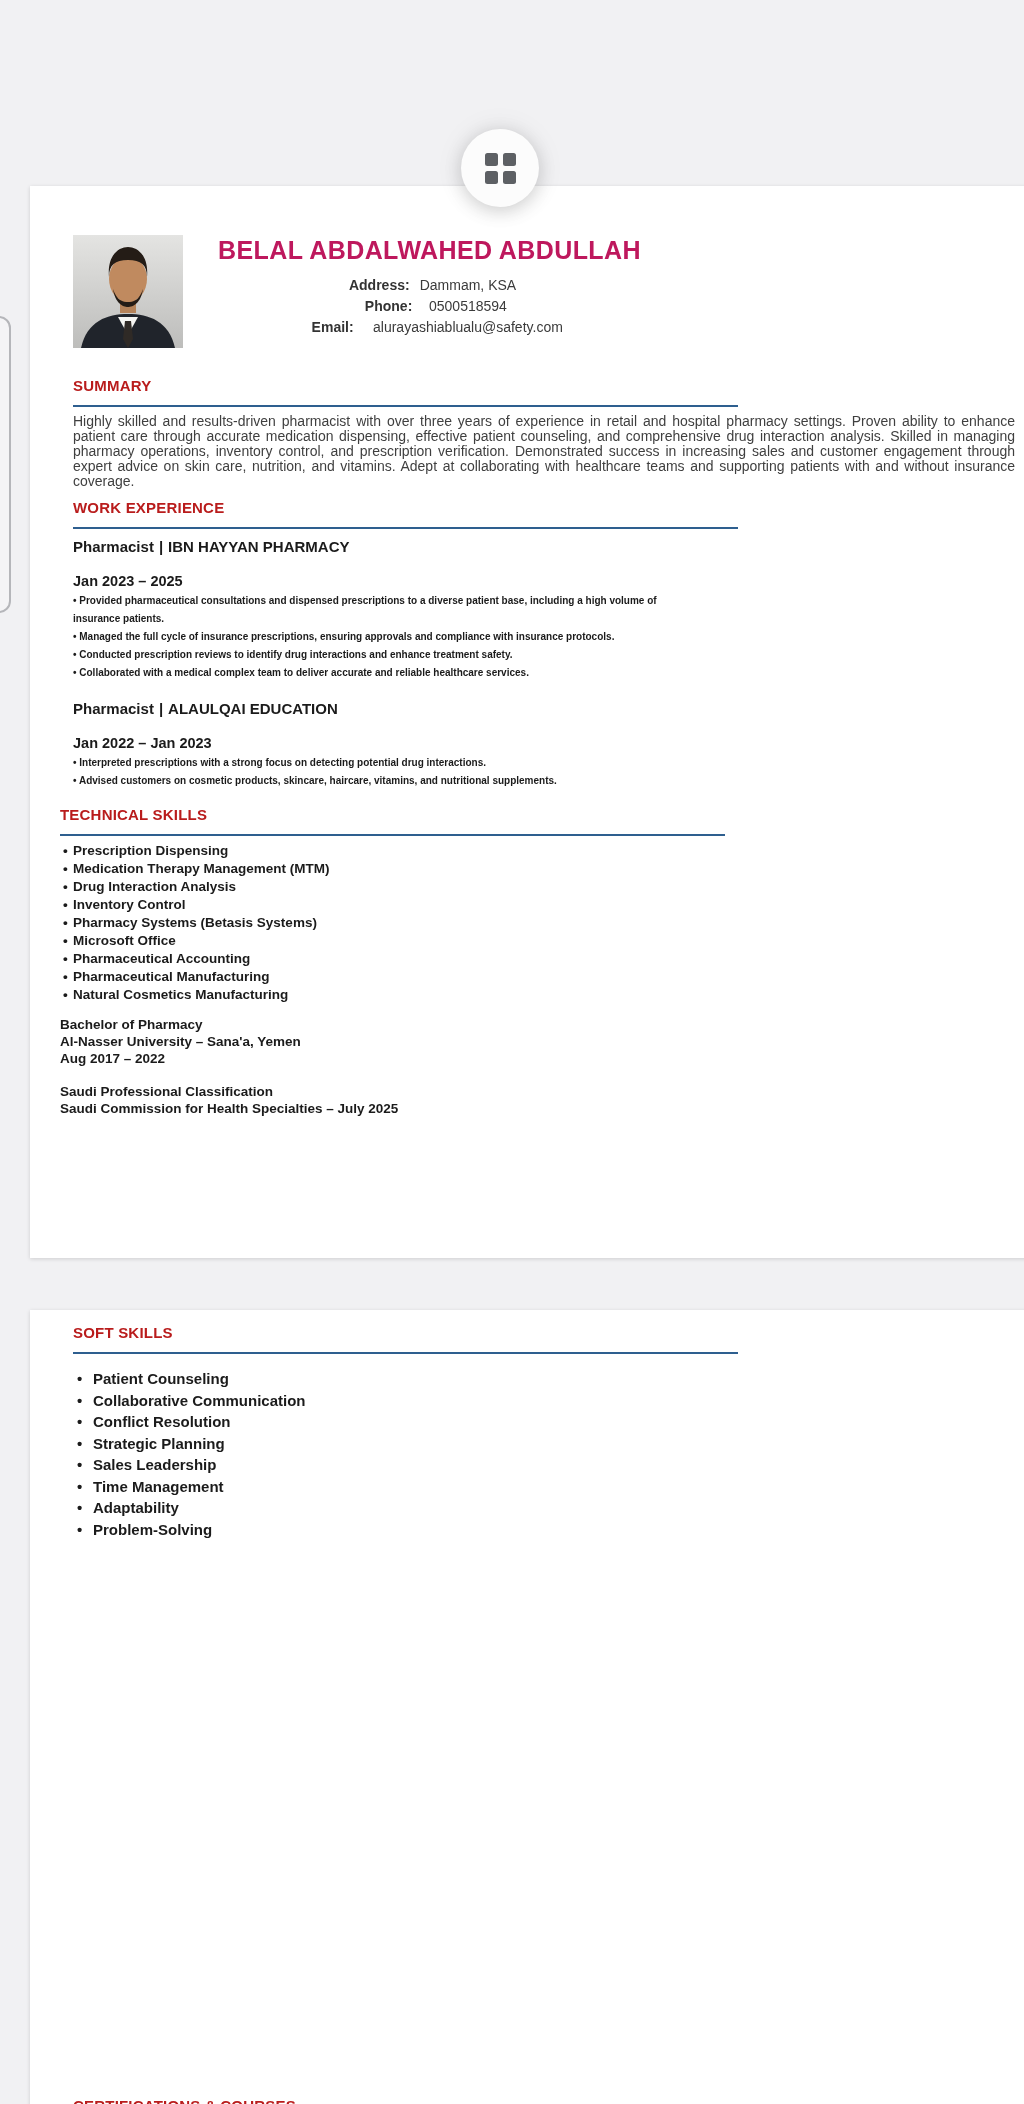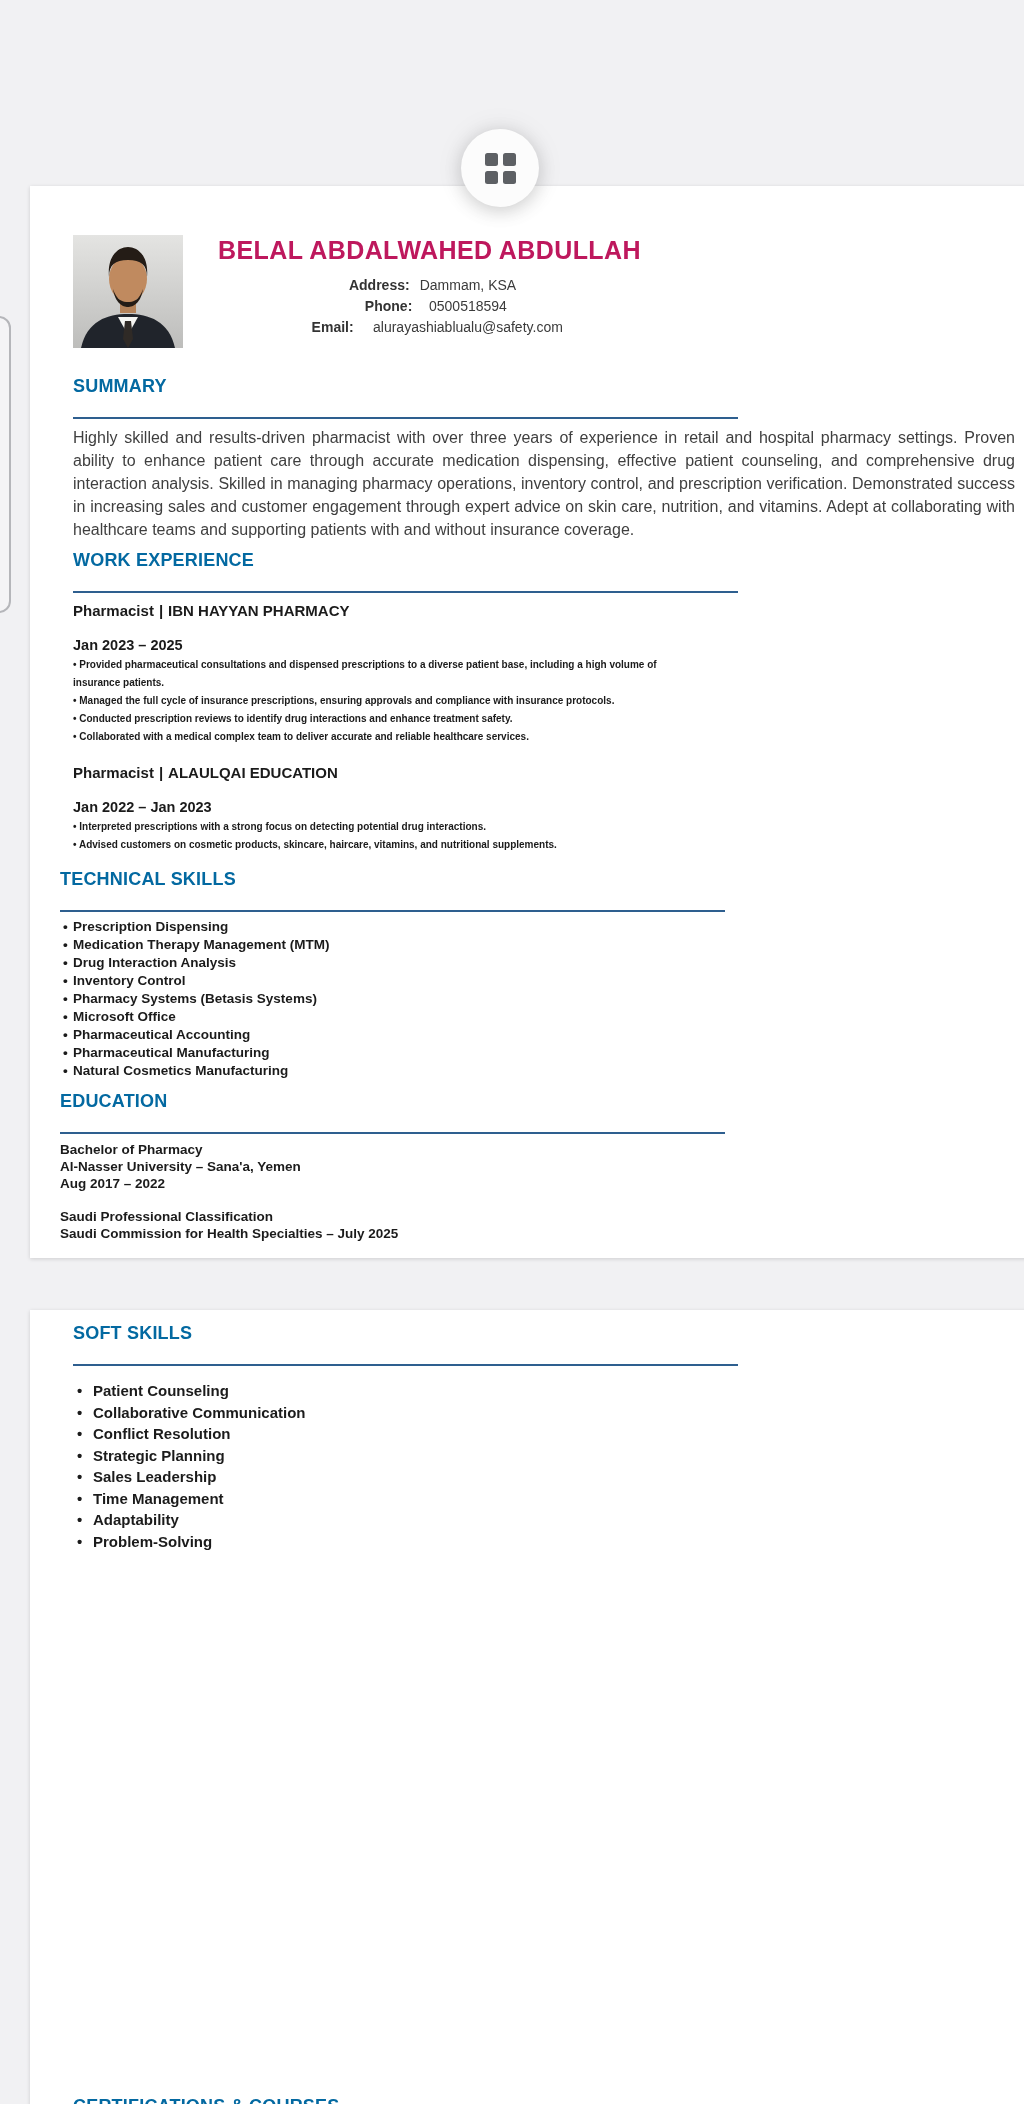--- a/index.html
+++ b/index.html
@@ -27,25 +27,25 @@
   
   .header-row { display: flex; }
   .photo { width: 110px; height: 113px; flex: 0 0 auto; overflow: hidden; }
   .photo svg { display: block; }
   .header-info { margin-left: 35px; padding-top: 2px; }
   .name { font-size: 25px; line-height: 26px; font-weight: bold; color: #be185d; letter-spacing: .4px; margin-bottom: 15px; }
   .contact-row { margin-bottom: 6px; line-height: 15px; font-size: 14px; color: #3b3b3b; text-align: center; }
   .clabel { display: inline-block; width: 73px; font-weight: bold; color: #333; }
 
   
-  .sec-h { font-size: 18px; line-height: 18px; font-weight: bold; color: #0369a1; letter-spacing: .2px;
-           width: 665px; padding-bottom: 22px; border-bottom: 2px solid #2e5f8f; }
+  .sec-h { font-size: 15px; line-height: 18px; font-weight: bold; color: #b91c1c; letter-spacing: .2px;
+           width: 665px; padding-bottom: 10px; border-bottom: 2px solid #2e5f8f; }
 
   .sec-summary { margin-top: 29px; }
-  .summary-text { margin-top: 7px; width: 942px; font-size: 16px; line-height: 23px;
+  .summary-text { margin-top: 7px; width: 942px; font-size: 14px; line-height: 15px;
                   text-align: justify; color: #3f3f3f; }
 
   .sec-we { margin-top: 10px; }
   .job-title { margin-top: 9px; font-size: 15px; line-height: 18px; font-weight: bold; color: #1b1b1b; }
   .pipe { margin: 0 5px; }
   .job-dates { margin-top: 17px; font-size: 14.5px; line-height: 17px; font-weight: bold; color: #1b1b1b; }
   .job-bullets { margin-top: 2px; width: 606px; }
   .jb { font-size: 10px; font-weight: bold; color: #1b1b1b; line-height: 18px; }
   .jb::before { content: "• "; }
   .job2 { margin-top: 18px; }
@@ -156,21 +156,20 @@
         <div class="ti">Inventory Control</div>
         <div class="ti">Pharmacy Systems (Betasis Systems)</div>
         <div class="ti">Microsoft Office</div>
         <div class="ti">Pharmaceutical Accounting</div>
         <div class="ti">Pharmaceutical Manufacturing</div>
         <div class="ti">Natural Cosmetics Manufacturing</div>
       </div>
     </section>
 
     <section class="sec-edu shift">
-      <h2 class="sec-h">EDUCATION</h2>
       <div class="edu-entry-1">
         <div class="edu-line">Bachelor of Pharmacy</div>
         <div class="edu-line">Al-Nasser University – Sana'a, Yemen</div>
         <div class="edu-line">Aug 2017 – 2022</div>
       </div>
       <div class="edu-entry-2">
         <div class="edu-line">Saudi Professional Classification</div>
         <div class="edu-line">Saudi Commission for Health Specialties – July 2025</div>
       </div>
     </section>

